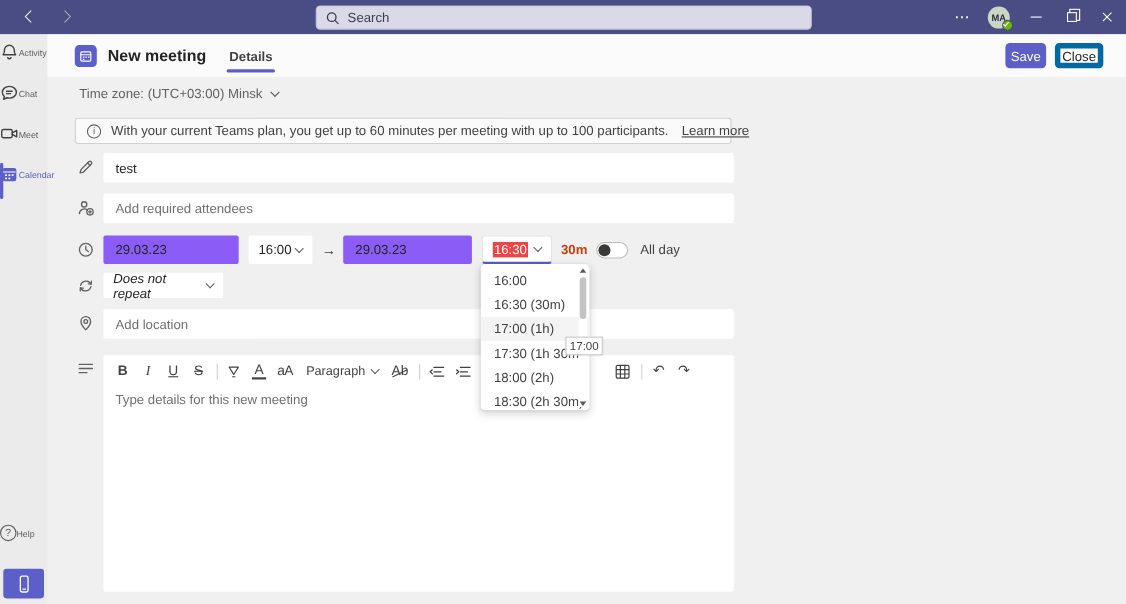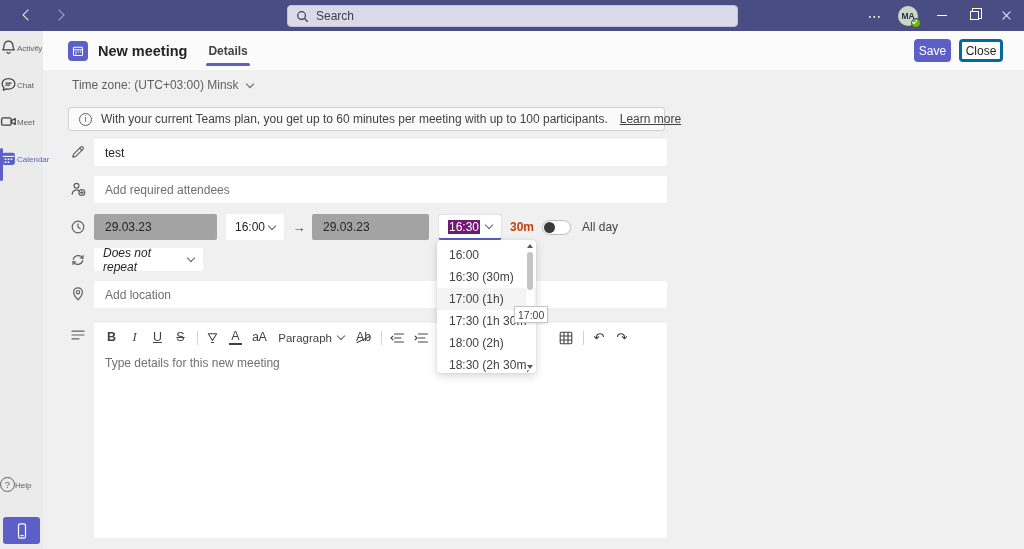--- a/index.html
+++ b/index.html
@@ -36,40 +36,40 @@
 
   
   .main { position:absolute; left:43px; top:31px; right:0; bottom:0; background:#f0f0f0; }
   .app-header { position:absolute; left:0; top:0; right:0; height:39px; background:#fbfbfb; display:flex; align-items:center; }
   .cal-badge { width:20px; height:20px; border-radius:4px; background:#5b5fc7; margin-left:25px; display:flex; align-items:center; justify-content:center; }
   .page-title { font-size:14.5px; font-weight:bold; color:#242424; margin-left:10px; }
   .tab { margin-left:21px; font-size:12px; font-weight:bold; color:#424242; position:relative; }
   .tab::after { content:""; position:absolute; left:-2px; right:-2px; bottom:-8px; height:2.5px; background:#5b5fc7; border-radius:2px; }
   .hdr-actions { margin-left:auto; margin-right:21px; display:flex; gap:8px; }
   .btn-save { width:37px; height:23px; background:#5b5fc7; color:#fff; font-size:12px; border:none; border-radius:4px; display:flex; align-items:center; justify-content:center; }
-  .btn-close { width:44px; height:23px; background:#fff; border:3px solid #0369a1; color:#242424; font-size:12px; border-radius:4px; display:flex; align-items:center; justify-content:center; }
+  .btn-close { width:44px; height:23px; background:#fff; border:5px solid #0369a1; color:#242424; font-size:12px; border-radius:4px; display:flex; align-items:center; justify-content:center; }
 
   .tz-row { position:absolute; left:29px; top:47px; font-size:12px; color:#616161; display:flex; align-items:center; gap:8px; }
   .chev-sm { width:6px; height:6px; border-right:1.3px solid #616161; border-bottom:1.3px solid #616161; transform:rotate(45deg); margin-top:-3px; }
 
   .banner { position:absolute; left:25px; top:76px; width:597px; height:24px; border:1px solid #d1d1d1; border-radius:3px; background:#fafafa; display:flex; align-items:center; padding:0 10px; gap:9px; font-size:12px; color:#424242; white-space:nowrap; }
   .info-ic { flex:0 0 auto; width:13px; height:13px; border-radius:50%; border:1px solid #616161; color:#616161; font-size:9px; display:flex; align-items:center; justify-content:center; }
   .link { text-decoration:underline; margin-left:3px; }
 
   .row-icon { position:absolute; left:27px; width:16px; height:16px; }
   .field { position:absolute; left:51px; width:573px; background:#fff; border:none; outline:none; border-radius:2px; font-size:12px; color:#242424; padding:0 11px; font-family:inherit; }
   .field::placeholder { color:#707070; opacity:1; }
 
   .dt-row { position:absolute; left:51px; top:183px; height:26px; display:flex; align-items:center; }
-  .dt-input { width:123px; height:26px; background:#a3a3a3; border:none; outline:none; border-radius:2px; font-size:12px; color:#242424; padding:0 11px; font-family:inherit; }
+  .dt-input { width:123px; height:26px; background:#8b5cf6; border:none; outline:none; border-radius:2px; font-size:12px; color:#242424; padding:0 11px; font-family:inherit; }
   .dt-input.end { width:117px; margin-left:6px; }
   .combo { height:26px; background:#fff; border-radius:2px; display:flex; align-items:center; justify-content:space-between; padding:0 9px; font-size:12px; color:#242424; }
   .combo.start { width:58px; margin-left:9px; }
   .combo.end { width:64px; margin-left:9px; border:1px solid #e3e3e3; border-bottom:2px solid #5b5fc7; border-radius:3px; }
-  .sel-text { background:#701a75; color:#fff; padding:0 1px; }
+  .sel-text { background:#ef4444; color:#fff; padding:0 1px; }
   .arrow-glyph { margin-left:8px; width:14px; text-align:center; color:#424242; font-size:13px; }
   .dur { margin-left:8px; font-size:12px; color:#c2410c;font-weight:bold; }
   .toggle { margin-left:8px; position:relative; width:29px; height:15px; border-radius:8px; background:#fff; border:1px solid #bdbdbd; }
   .knob { position:absolute; left:1px; top:1px; width:11px; height:11px; border-radius:50%; background:#3b3a39; }
   .allday { margin-left:11px; font-size:12px; color:#424242; }
 
   .repeat-combo { position:absolute; left:51px; top:217px; width:109px; height:23px; background:#fff; border-radius:2px; font-size:12px; color:#242424; display:flex; align-items:center; justify-content:space-between; padding:0 9px;font-style:italic; }
 
   .desc-box { position:absolute; left:51px; top:292px; width:573px; height:215px; background:#fff; border-radius:2px; }
   .toolbar { display:flex; align-items:center; height:29px; padding-left:11px; color:#424242; font-size:12.5px; }

